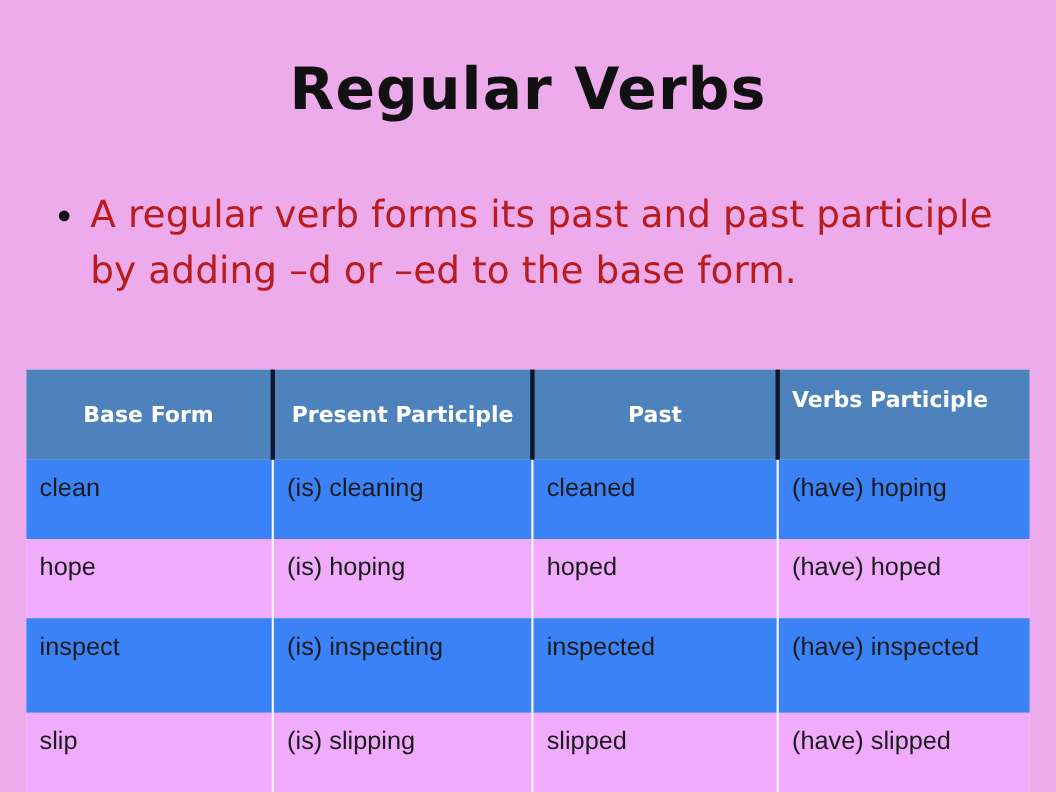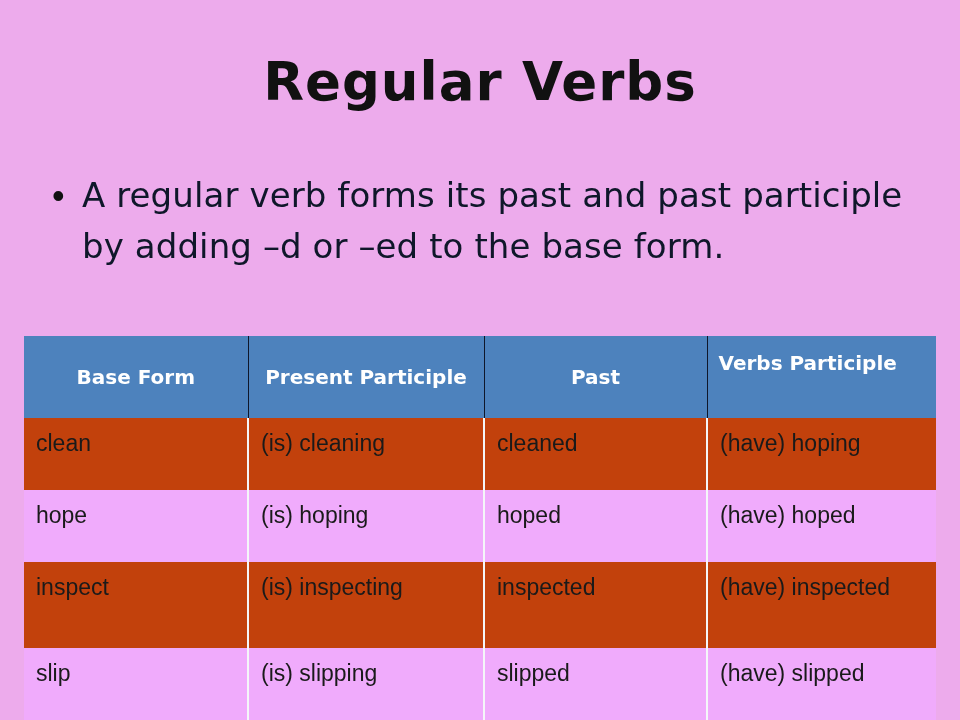--- a/index.html
+++ b/index.html
@@ -53,21 +53,21 @@
     line-height: 52px;
     color: #111111;
     width: 30px;
     text-align: left;
   }
   .bullet-text {
     flex: 1 1 auto;
     font-family: "DejaVu Sans", sans-serif;
     font-size: 34px;
     line-height: 51px;
-    color: #0f172a;
+    color: #b91c1c;
     letter-spacing: 0.1px;
   }
 
   
   .verb-table {
     position: absolute;
     left: 24px;
     top: 336px;
     width: 912px;
     border-collapse: collapse;
@@ -83,21 +83,21 @@
     background: #4d82bd;
     color: #ffffff;
     font-family: "DejaVu Sans", sans-serif;
     font-weight: bold;
     font-size: 20px;
     line-height: 27px;
     height: 82px;
     padding: 8px 11px;
     vertical-align: middle;
     text-align: center;
-    border-right: 1px solid #0f172a;
+    border-right: 4px solid #0f172a;
     box-sizing: border-box;
   }
   .verb-table th.th-left {
     text-align: left;
     vertical-align: top;
     padding-top: 14px;
   }
   .verb-table th:last-child { border-right: none; }
 
   .verb-table td {
@@ -105,21 +105,21 @@
     font-size: 23px;
     line-height: 30px;
     color: #1a1a1a;
     padding: 10px 12px;
     vertical-align: top;
     border-right: 2px solid #f4f6f8;
     box-sizing: border-box;
   }
   .verb-table td:last-child { border-right: none; }
 
-  .verb-table tr.row-shaded td { background: #c2410c; }
+  .verb-table tr.row-shaded td { background: #3b82f6; }
   .verb-table tr.row-plain  td { background: #f0abfc; }
 
   .verb-table tr.r-h1 td { height: 72px; }
   .verb-table tr.r-h2 td { height: 72px; }
   .verb-table tr.r-h3 td { height: 86px; }
   .verb-table tr.r-h4 td { height: 88px; }
 </style>
 </head>
 <body>
 

